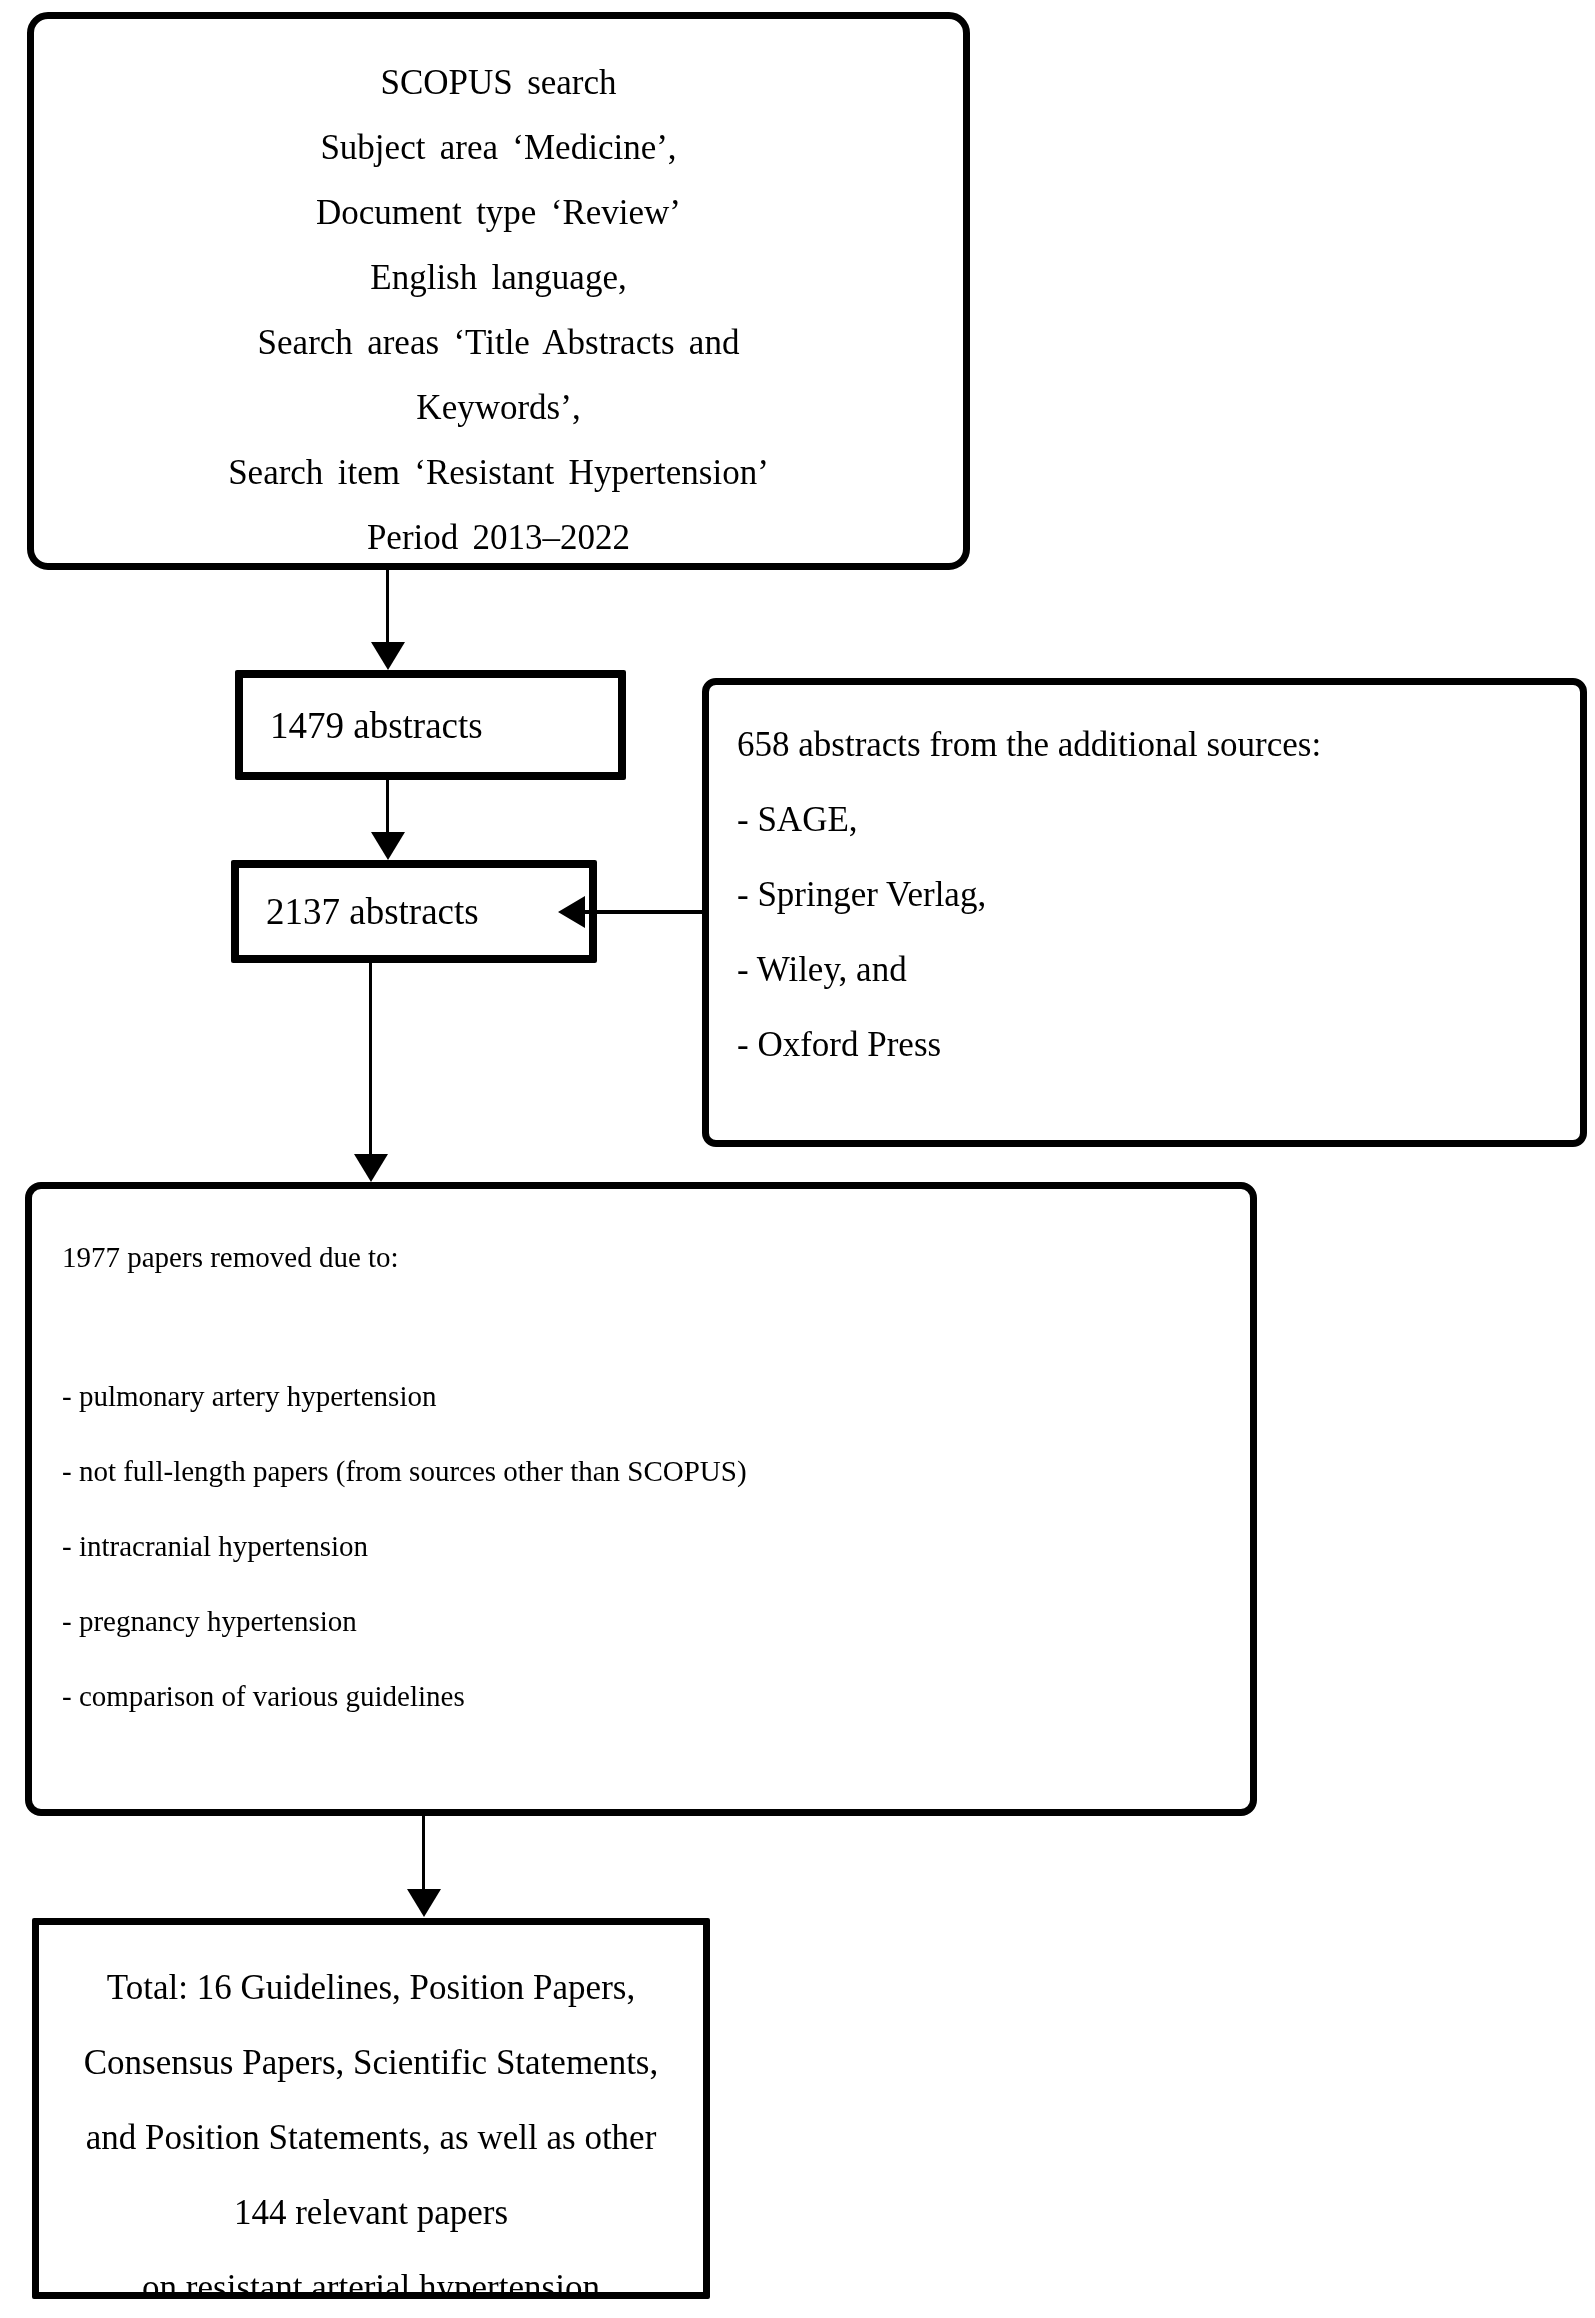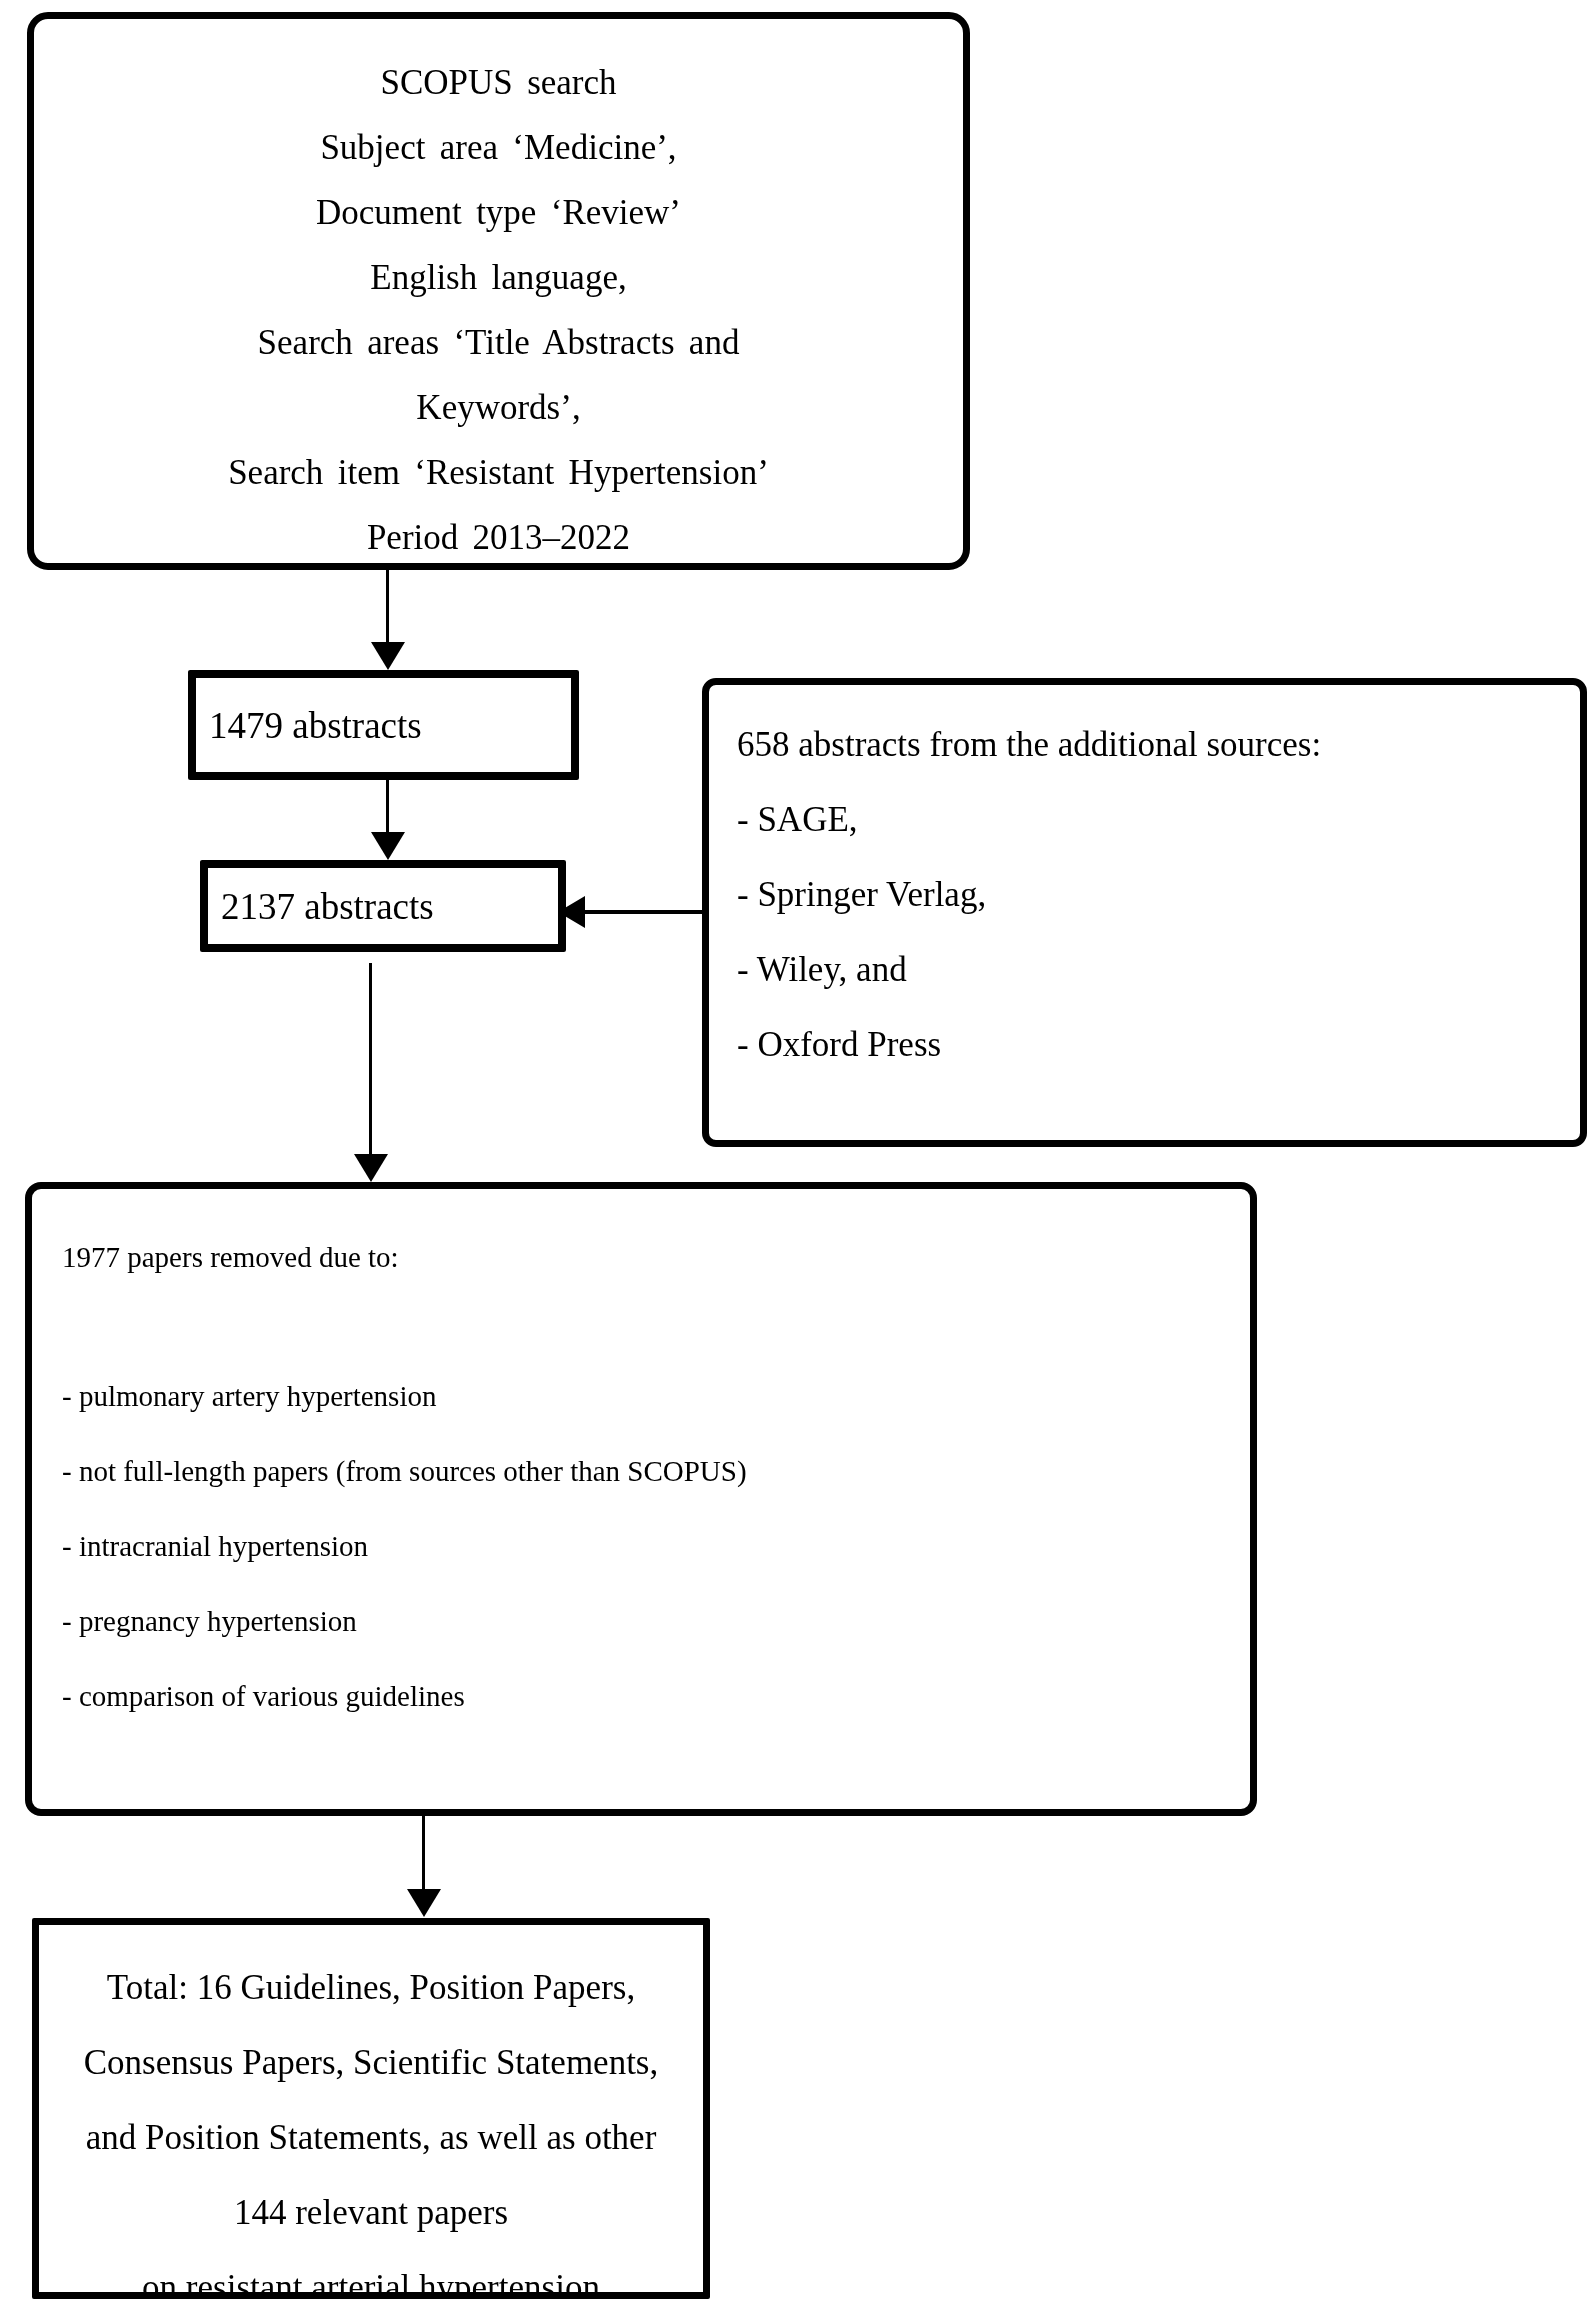--- a/index.html
+++ b/index.html
@@ -32,25 +32,26 @@
     padding-top: 31px;
     font-size: 35px;
     line-height: 65px;
     word-spacing: 0.16em;
   }
   .count-box {
     border-width: 8px;
     border-radius: 2.1px;
     display: flex;
     align-items: center;
-    padding-left: 13px;
+    padding-left: 27px;
     font-size: 37px;
+    margin-left: 47px;
   }
   .count-1479 { left: 188px; top: 670px; width: 391px; height: 110px; }
-  .count-2137 { left: 200px; top: 860px; width: 366px; height: 92px; }
+  .count-2137 { left: 184px; top: 860px; width: 366px; height: 103px; }
 
   .sources-box {
     left: 702px; top: 678px; width: 885px; height: 469px;
     border-radius: 14px;
     padding: 22.4px 21px 0 28px;
     font-size: 35px;
     line-height: 75px;
   }
   .removed-box {
     left: 25px; top: 1182px; width: 1232px; height: 634px;

